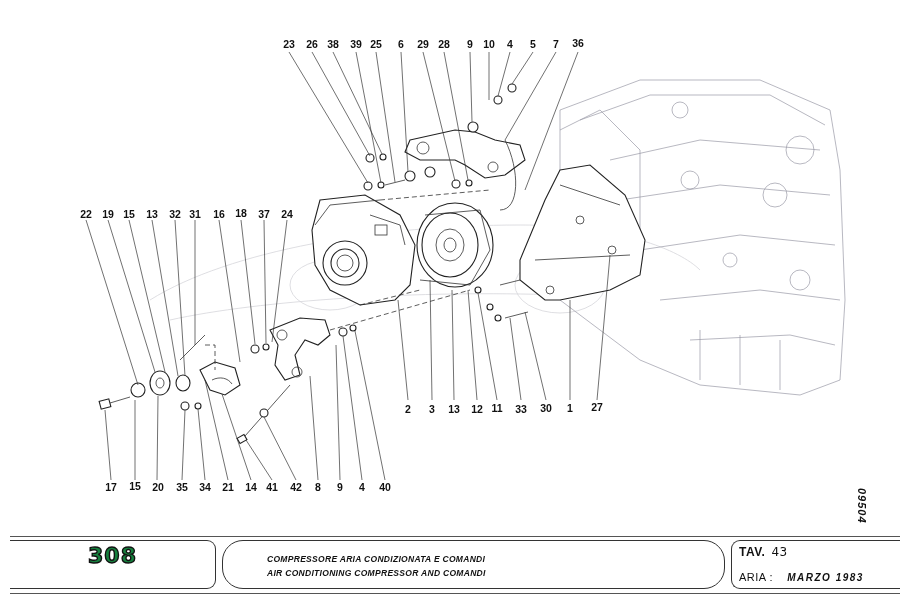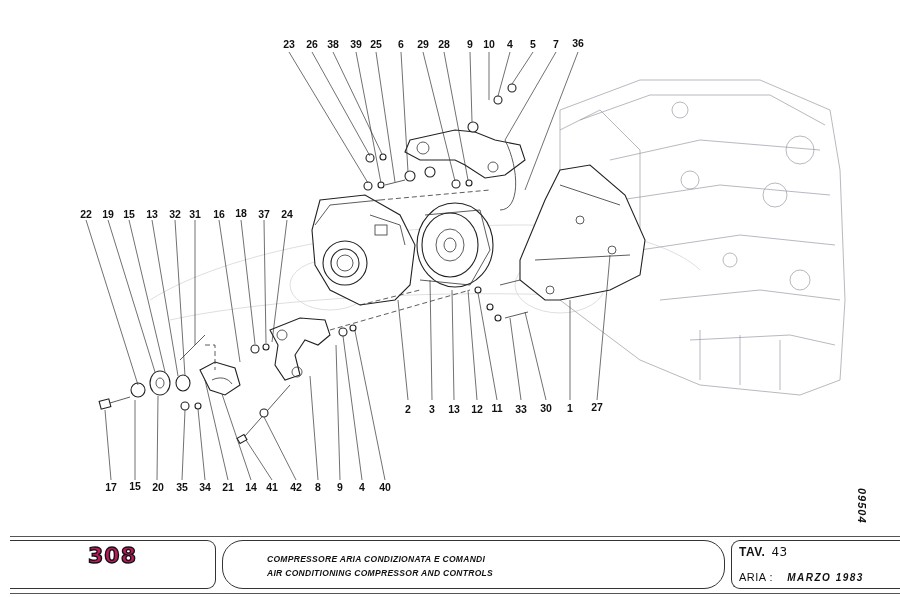--- a/index.html
+++ b/index.html
@@ -13,21 +13,21 @@
   .ghost { stroke: #d6d6da; stroke-width: 0.8; fill: none; }
   .dash { stroke: #333; stroke-width: 0.8; stroke-dasharray: 5 3; fill: none; }
   .drawing-no { position: absolute; left: 868px; top: 488px; transform: rotate(90deg); transform-origin: left top; font-size: 11px; font-style: italic; font-weight: bold; letter-spacing: 1px; }
 
   .titleblock { position: absolute; left: 0; top: 533px; width: 900px; height: 64px; }
   .hline { position: absolute; left: 10px; right: 0; height: 1px; background: #555; }
   .box { position: absolute; border: 1.2px solid #333; border-radius: 21px; top: 7px; height: 49px; box-sizing: border-box; }
   .box-logo { left: 10px; width: 206px; border-left: none; border-radius: 0 9px 9px 0; }
   .box-title { left: 222px; width: 503px; }
   .box-tav { left: 731px; width: 169px; border-right: none; border-radius: 9px 0 0 9px; }
-  .logo-num { position: absolute; left: 0; right: 0; top: 2px; text-align: center; font-size: 22px; font-weight: 900; letter-spacing: 1px; color: #be185d; -webkit-text-stroke: 1.4px #111; font-family: "DejaVu Sans", sans-serif; }
+  .logo-num { position: absolute; left: 0; right: 0; top: 2px; text-align: center; font-size: 22px; font-weight: 900; letter-spacing: 1px; color: #15803d; -webkit-text-stroke: 1.4px #111; font-family: "DejaVu Sans", sans-serif; }
   .logo-sub { position: absolute; left: 0; right: 0; top: 23px; text-align: center; font-size: 20px; color: #fff; -webkit-text-stroke: 1.1px #111; font-family: "DejaVu Sans", sans-serif; letter-spacing: 0.5px; }
   .title-it, .title-en { position: absolute; left: 44px; font-size: 8.5px; font-style: italic; font-weight: bold; letter-spacing: 0.3px; }
   .title-it { top: 13px; }
   .title-en { top: 27px; }
   .tav { position: absolute; left: 7px; top: 4px; font-size: 12px; font-weight: bold; letter-spacing: 0.5px; }
   .tav .num { margin-left: 6px; font-weight: normal; font-family: "DejaVu Sans", sans-serif; }
   .data-row { position: absolute; left: 7px; top: 30px; font-size: 11px; }
   .data-label { letter-spacing: 0.5px; }
   .data-val { margin-left: 14px; font-size: 10px; font-style: italic; font-weight: bold; letter-spacing: 1.5px; }
 </style>
@@ -263,21 +263,21 @@
 <div class="titleblock">
   <div class="hline" style="top:3px"></div>
   <div class="hline" style="top:60px"></div>
 
   <div class="box box-logo">
     <div class="logo-num">308</div>
   </div>
 
   <div class="box box-title">
     <div class="title-it">COMPRESSORE ARIA CONDIZIONATA E COMANDI</div>
-    <div class="title-en">AIR CONDITIONING COMPRESSOR AND CONTROLS</div>
+    <div class="title-en">AIR CONDITIONING COMPRESSOR AND COMANDI</div>
   </div>
 
   <div class="box box-tav">
     <div class="tav">
       <span>TAV.</span><span class="num">43</span>
     </div>
     <div class="data-row">
       <span class="data-label">ARIA :</span><span class="data-val">MARZO 1983</span>
     </div>
   </div>

